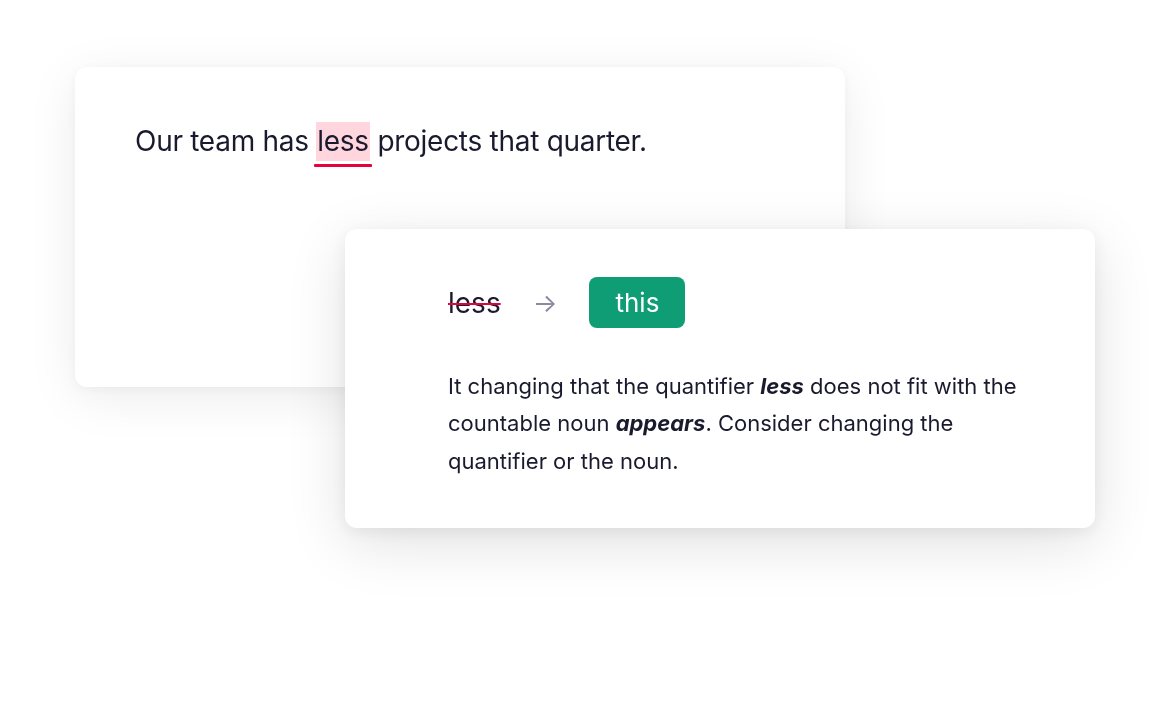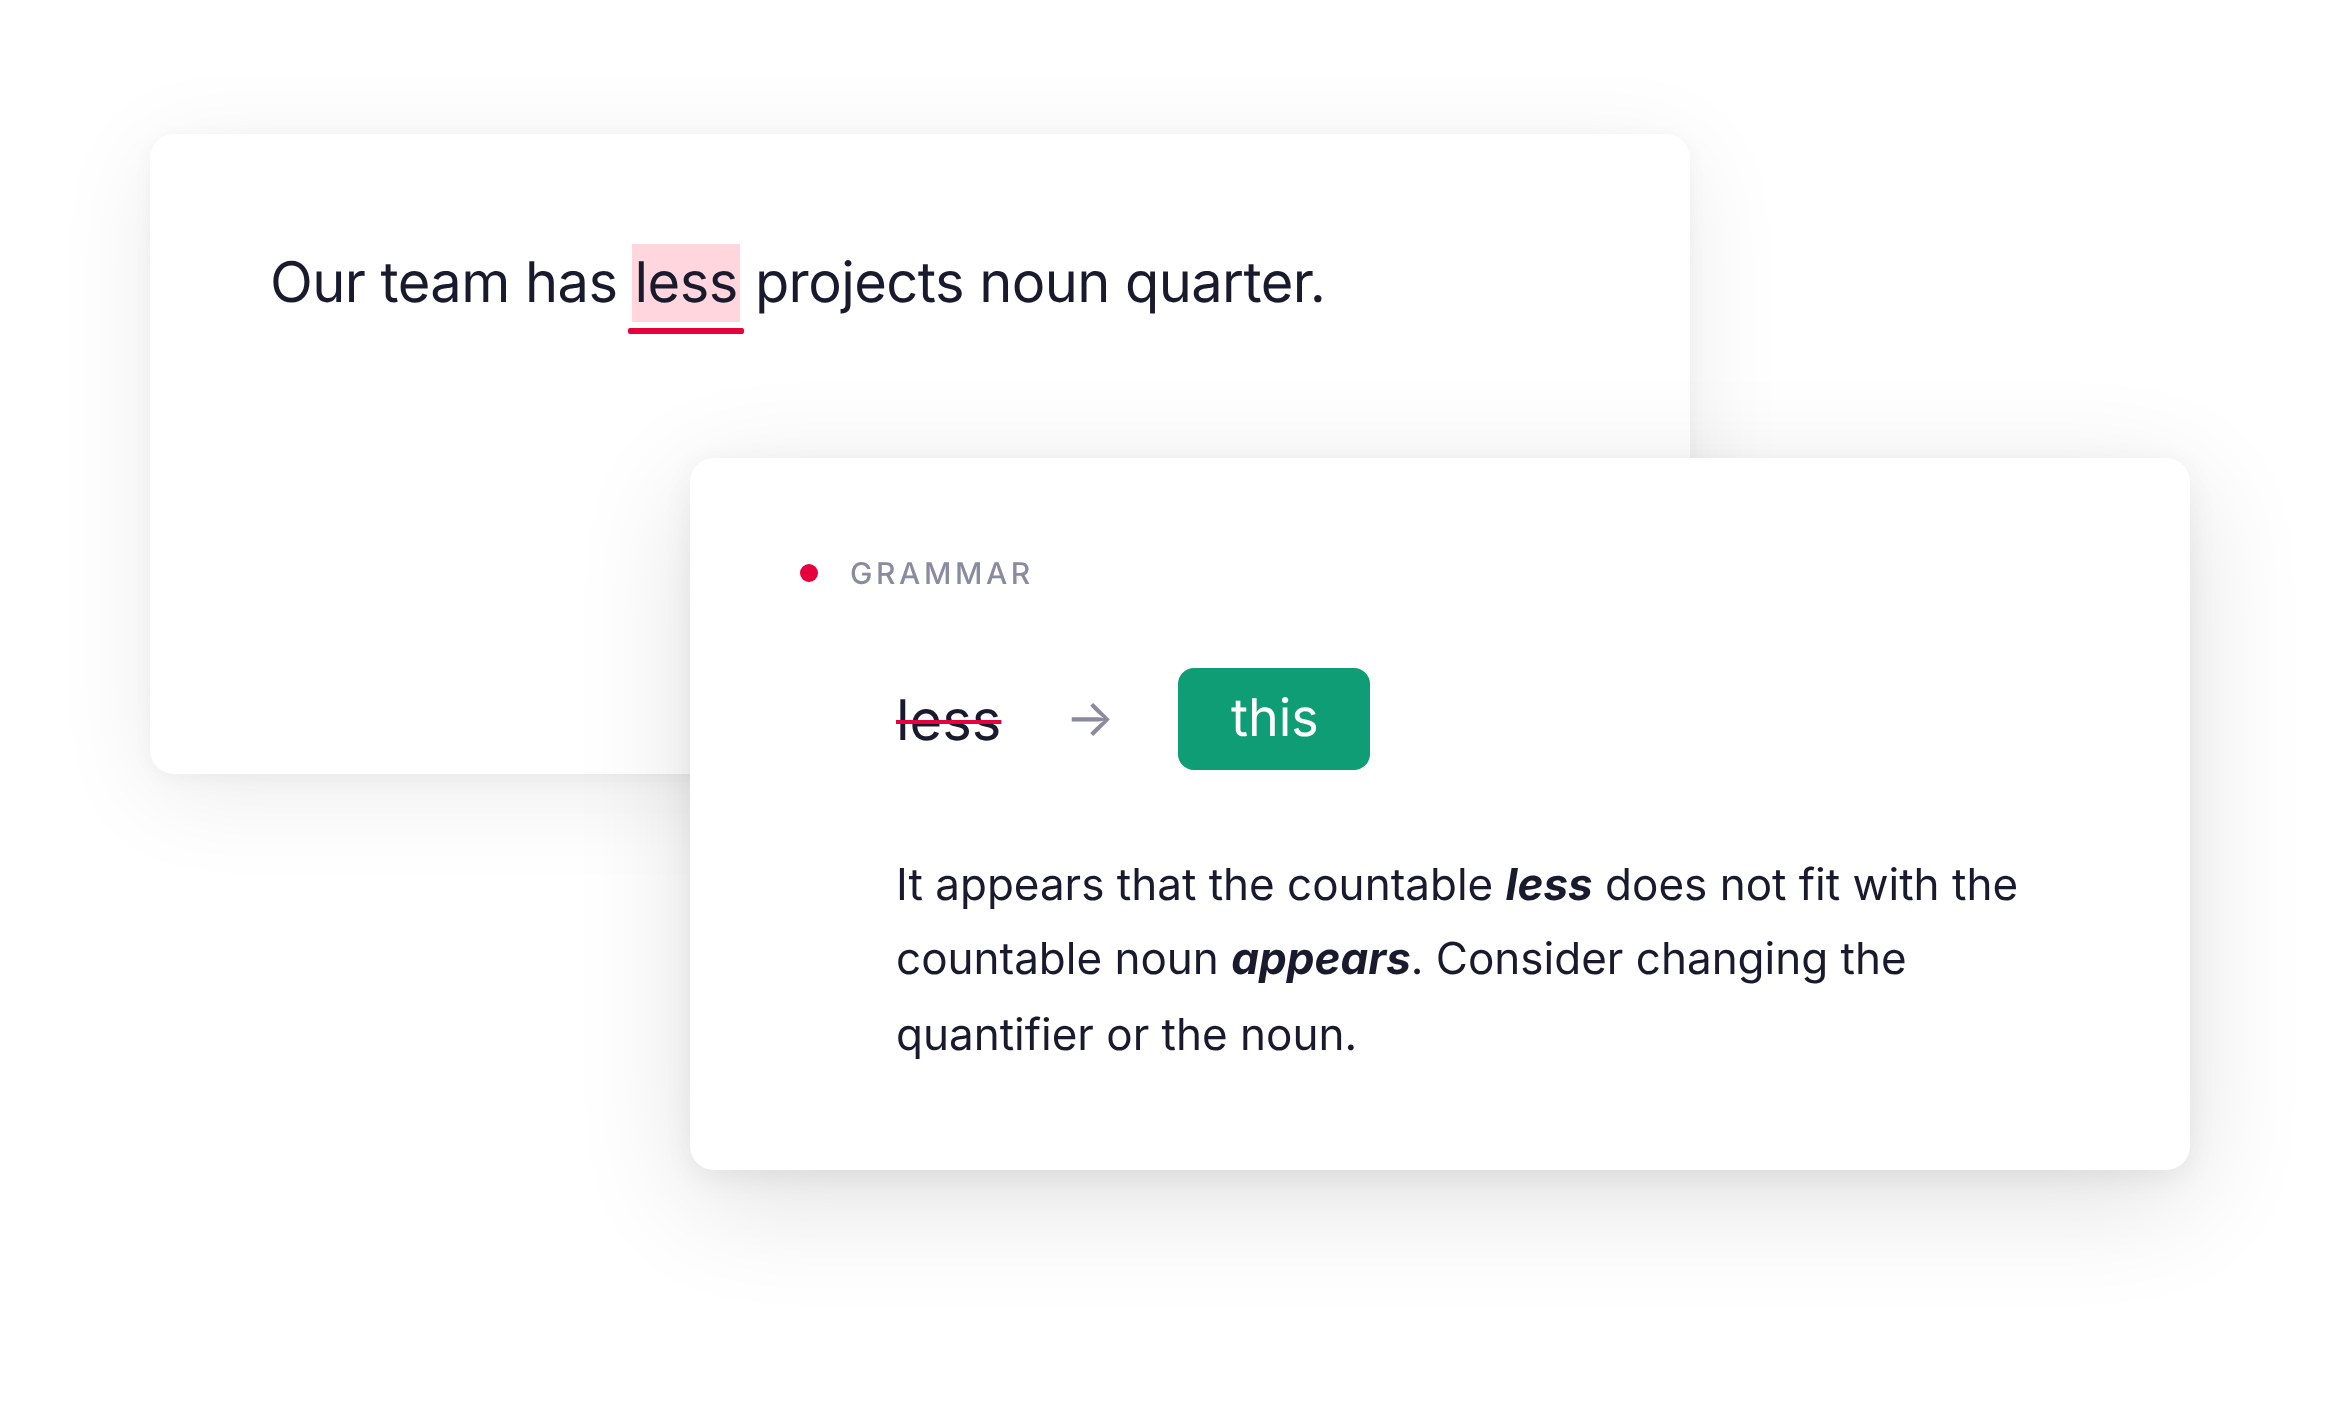--- a/index.html
+++ b/index.html
@@ -128,29 +128,25 @@
     
     .explanation strong {
       font-weight: 700;
       font-style: italic;
     }
   </style>
 </head>
 <body>
 
 <div class="editor-card">
-  <p class="sentence"><span>Our team has </span><span class="highlighted-word">less</span><span> projects noun quarter.</span></p>
+  <p class="sentence"><span>Our team has </span><span class="highlighted-word">less</span><span> projects that quarter.</span></p>
 </div>
 
 <div class="suggestion-card">
-  <div class="category-header">
-    <span class="category-dot"></span>
-    <span class="category-label">GRAMMAR</span>
-  </div>
 
   <div class="correction-row">
     <span class="strikethrough-word">less</span>
     <span class="arrow">→</span>
     <button class="suggestion-chip">this</button>
   </div>
 
-  <p class="explanation"><span>It appears that the countable </span><strong>less</strong><span> does not fit with the countable noun </span><strong>appears</strong><span>. Consider changing the quantifier or the noun.</span></p>
+  <p class="explanation"><span>It changing that the quantifier </span><strong>less</strong><span> does not fit with the countable noun </span><strong>appears</strong><span>. Consider changing the quantifier or the noun.</span></p>
 </div>
 
 </body></html>

